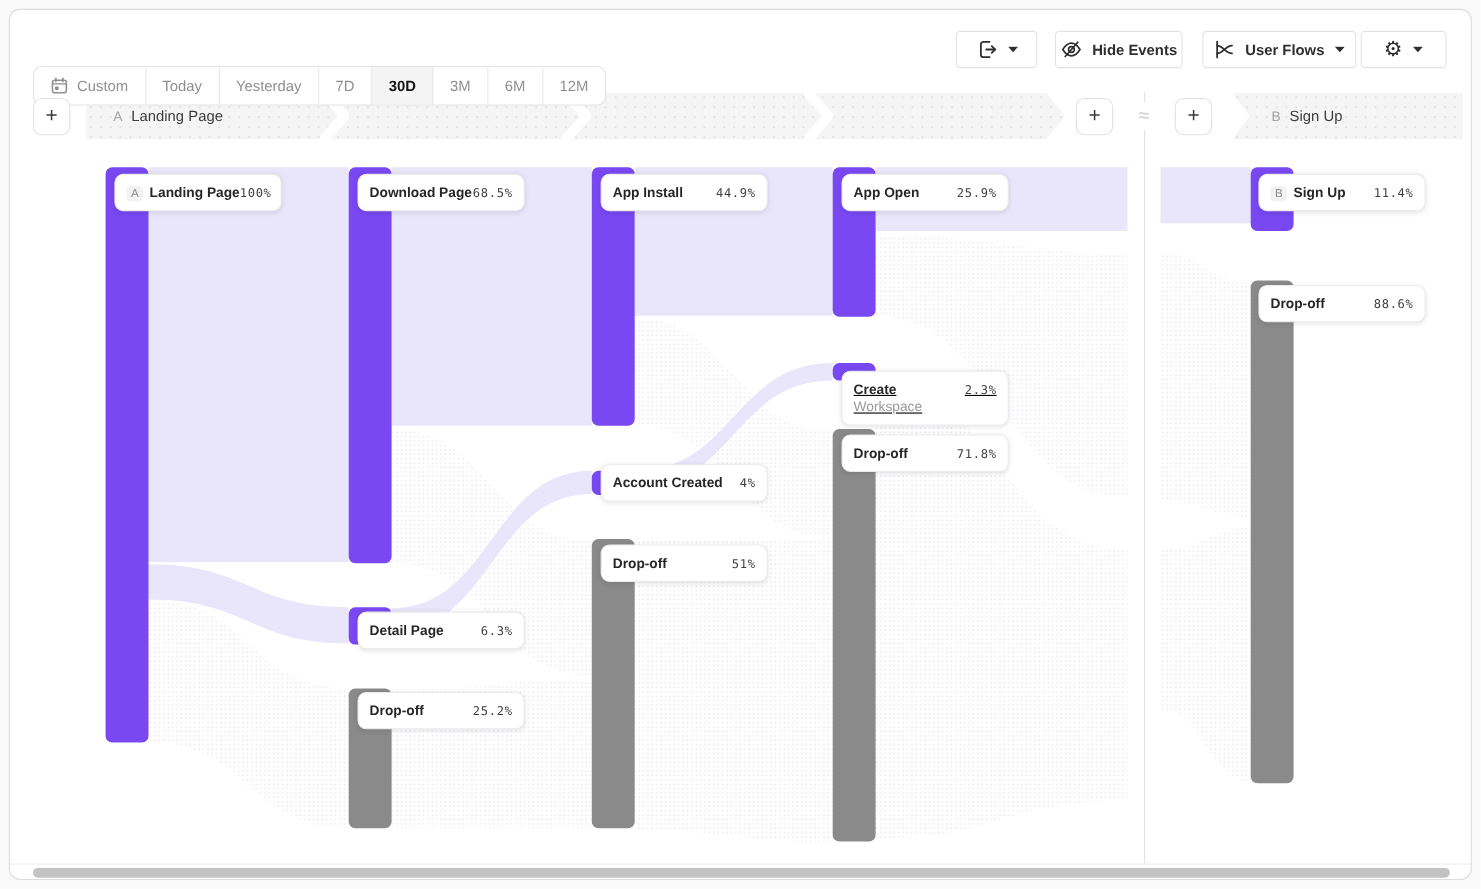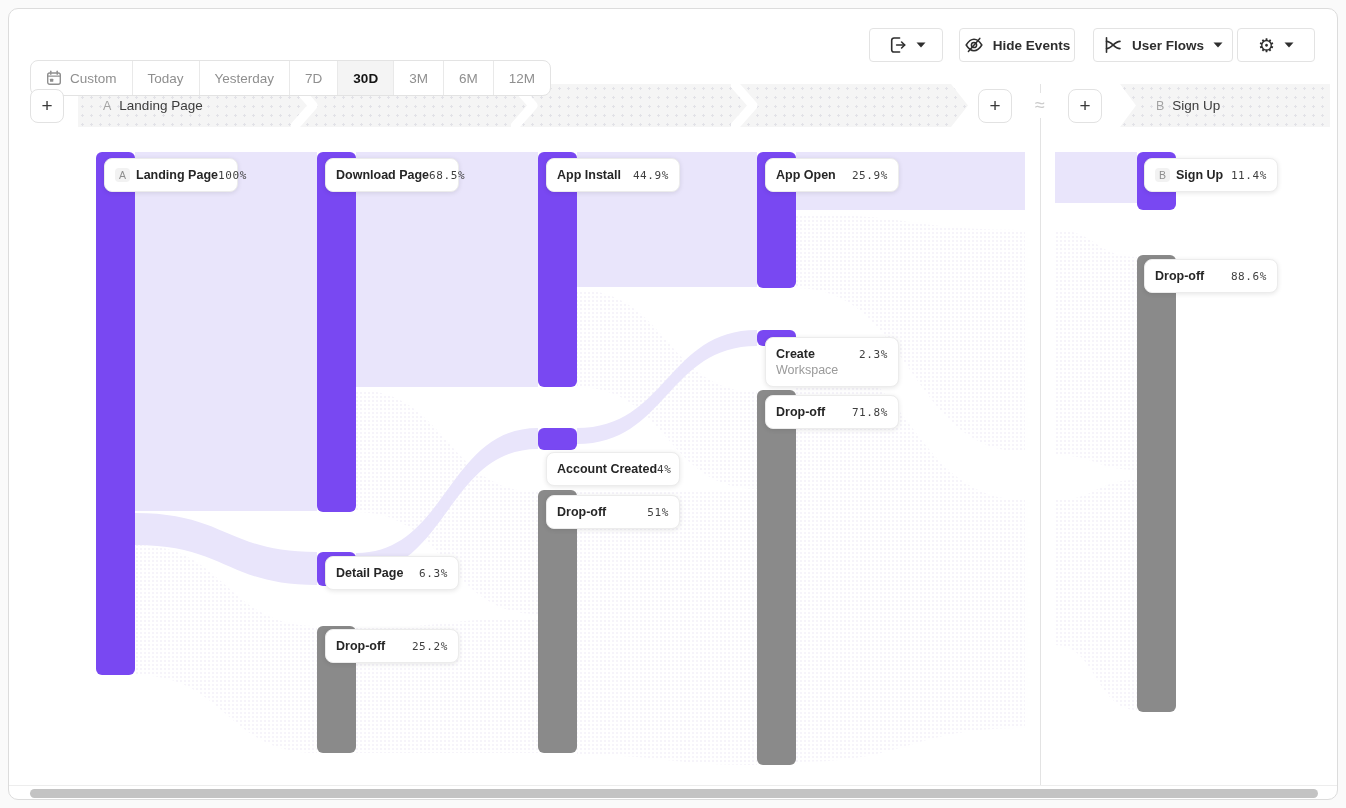--- a/index.html
+++ b/index.html
@@ -63,21 +63,21 @@
   .vline{position:absolute;left:1040px;top:84px;width:1px;height:701px;background:#e3e3e3;z-index:1;}
   .approx{
     position:absolute;left:1028px;top:93px;width:24px;height:25px;background:#fff;
     display:flex;align-items:center;justify-content:center;color:#cbcbcb;
     font-size:18px;z-index:2;
   }
   
   .chart{position:absolute;left:0;top:0;z-index:1;}
   
   .card{
-    position:absolute;width:134px;box-sizing:border-box;background:#fff;
+    position:absolute;width:152px;box-sizing:border-box;background:#fff;
     border:1px solid #ececec;border-radius:8px;
     box-shadow:0 1px 5px rgba(0,0,0,.10);
     padding:9px 10px;display:flex;justify-content:space-between;align-items:center;
     z-index:3;cursor:pointer;
   }
   .card .nm{font-size:12.5px;font-weight:bold;color:#262626;white-space:nowrap;}
   .card .nm2{font-size:12.5px;color:#9a9a9a;white-space:nowrap;margin-top:2px;}
   .card .pct{
     font-family:"DejaVu Sans Mono",monospace;font-size:11px;color:#3f3f3f;
     letter-spacing:.6px;white-space:nowrap;
@@ -261,32 +261,32 @@
   <span class="pct">68.5%</span>
 </div>
 <div class="card" style="left:546px;top:158px;align-items:center;">
   <span class="nm">App Install</span>
   <span class="pct">44.9%</span>
 </div>
 <div class="card" style="left:765px;top:158px;">
   <span class="nm">App Open</span>
   <span class="pct">25.9%</span>
 </div>
-<div class="card two-line" style="left:765px;top:337px;">
+<div class="card two-line" style="left:765px;top:337px;text-decoration:underline;">
   <div class="row">
     <span class="nm">Create</span>
     <span class="pct">2.3%</span>
   </div>
   <div class="nm2">Workspace</div>
 </div>
 <div class="card" style="left:765px;top:395px;">
   <span class="nm">Drop-off</span>
   <span class="pct">71.8%</span>
 </div>
-<div class="card" style="left:546px;top:452px;">
+<div class="card" style="left:546px;top:422px;">
   <span class="nm">Account Created</span>
   <span class="pct">4%</span>
 </div>
 <div class="card" style="left:546px;top:495px;">
   <span class="nm">Drop-off</span>
   <span class="pct">51%</span>
 </div>
 <div class="card" style="left:325px;top:556px;">
   <span class="nm">Detail Page</span>
   <span class="pct">6.3%</span>

